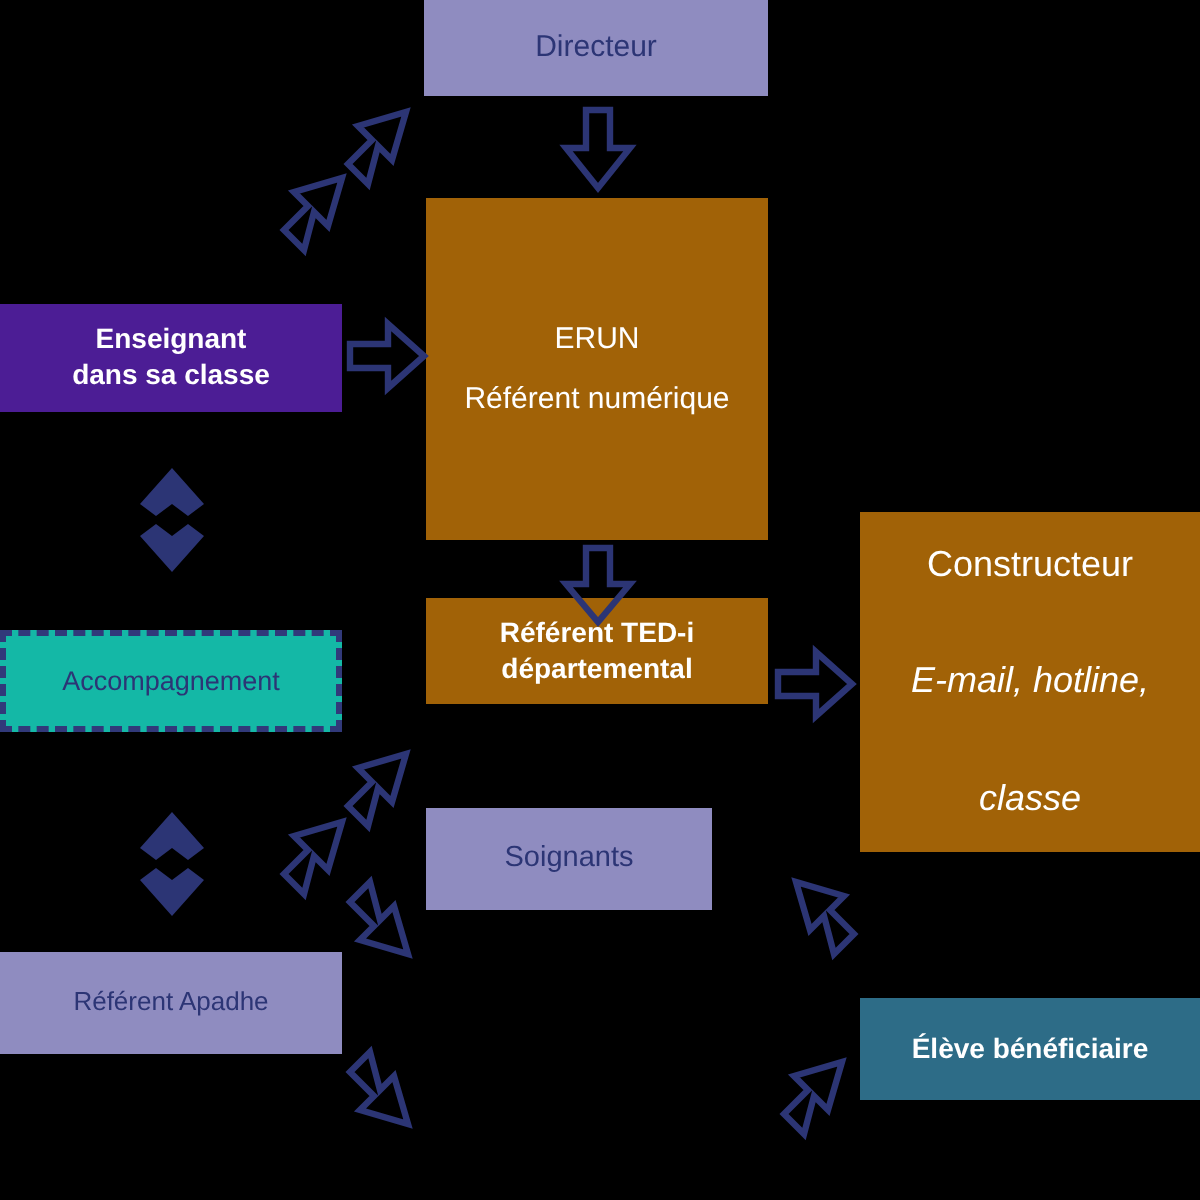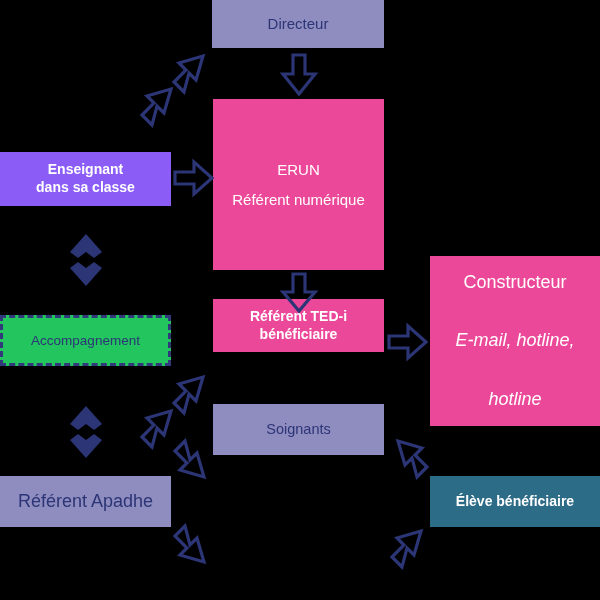--- a/index.html
+++ b/index.html
@@ -20,25 +20,25 @@
     display: flex;
     flex-direction: column;
     align-items: center;
     justify-content: center;
     text-align: center;
     box-sizing: border-box;
     line-height: 1.28;
   }
   .box .line { display: block; width: 100%; }
   .purple  { background: #8f8cc0; color: #2c3575; }
-  .navy    { background: #ec4899; color: #ffffff; }
-  .red     { background: #8b5cf6; color: #ffffff; }
+  .navy    { background: #a16207; color: #ffffff; }
+  .red     { background: #4c1d95; color: #ffffff; }
   .teal    { background: #2d6c87; color: #ffffff; }
   .dashed  {
-    background: #22c55e;
+    background: #14b8a6;
     color: #2c3575;
     border: 3px dashed #31397a;
   }
   .italic { font-style: italic; }
 
   .arrow {
     position: absolute;
     pointer-events: none;
   }
   .arrow svg { display: block; overflow: visible; }
@@ -63,38 +63,38 @@
     <span class="line">Enseignant</span>
     <span class="line">dans sa classe</span>
   </div>
 
   <div class="box dashed" style="left:0px; top:315px; width:171px; height:51px; font-size:13.5px;">
     <span class="line">Accompagnement</span>
   </div>
 
   <div class="box navy" style="left:213px; top:299px; width:171px; height:53px; font-size:14px; font-weight:bold;">
     <span class="line">Référent TED-i</span>
-    <span class="line">bénéficiaire</span>
+    <span class="line">départemental</span>
   </div>
 
   <div class="box navy" style="left:430px; top:256px; width:170px; height:170px; font-size:18px;gap:35px;">
     <span class="line">Constructeur</span>
     <span class="line italic">E-mail, hotline,</span>
-    <span class="line italic">hotline</span>
+    <span class="line italic">classe</span>
   </div>
 
-  <div class="box purple" style="left:213px; top:404px; width:171px; height:51px; font-size:14.5px;">
+  <div class="box purple" style="left:213px; top:404px; width:143px; height:51px; font-size:14.5px;">
     <span class="line">Soignants</span>
   </div>
 
-  <div class="box purple" style="left:0px; top:476px; width:171px; height:51px; font-size:18px;">
+  <div class="box purple" style="left:0px; top:476px; width:171px; height:51px; font-size:13px;">
     <span class="line">Référent Apadhe</span>
   </div>
 
-  <div class="box teal" style="left:430px; top:476px; width:170px; height:51px; font-size:14px; font-weight:bold;">
+  <div class="box teal" style="left:430px; top:499px; width:170px; height:51px; font-size:14px; font-weight:bold;">
     <span class="line">Élève bénéficiaire</span>
   </div>
 
 
   <div class="arrow" style="left:281px; top:54px; width:36px; height:42px;">
     <svg width="36" height="42" viewBox="0 0 36 42">
       <path d="M12 1 L24 1 L24 20 L34 20 L18 40 L2 20 L12 20 Z" fill="none" stroke="#2c3575" stroke-width="3.2" stroke-linejoin="miter"></path>
     </svg>
   </div>
 

